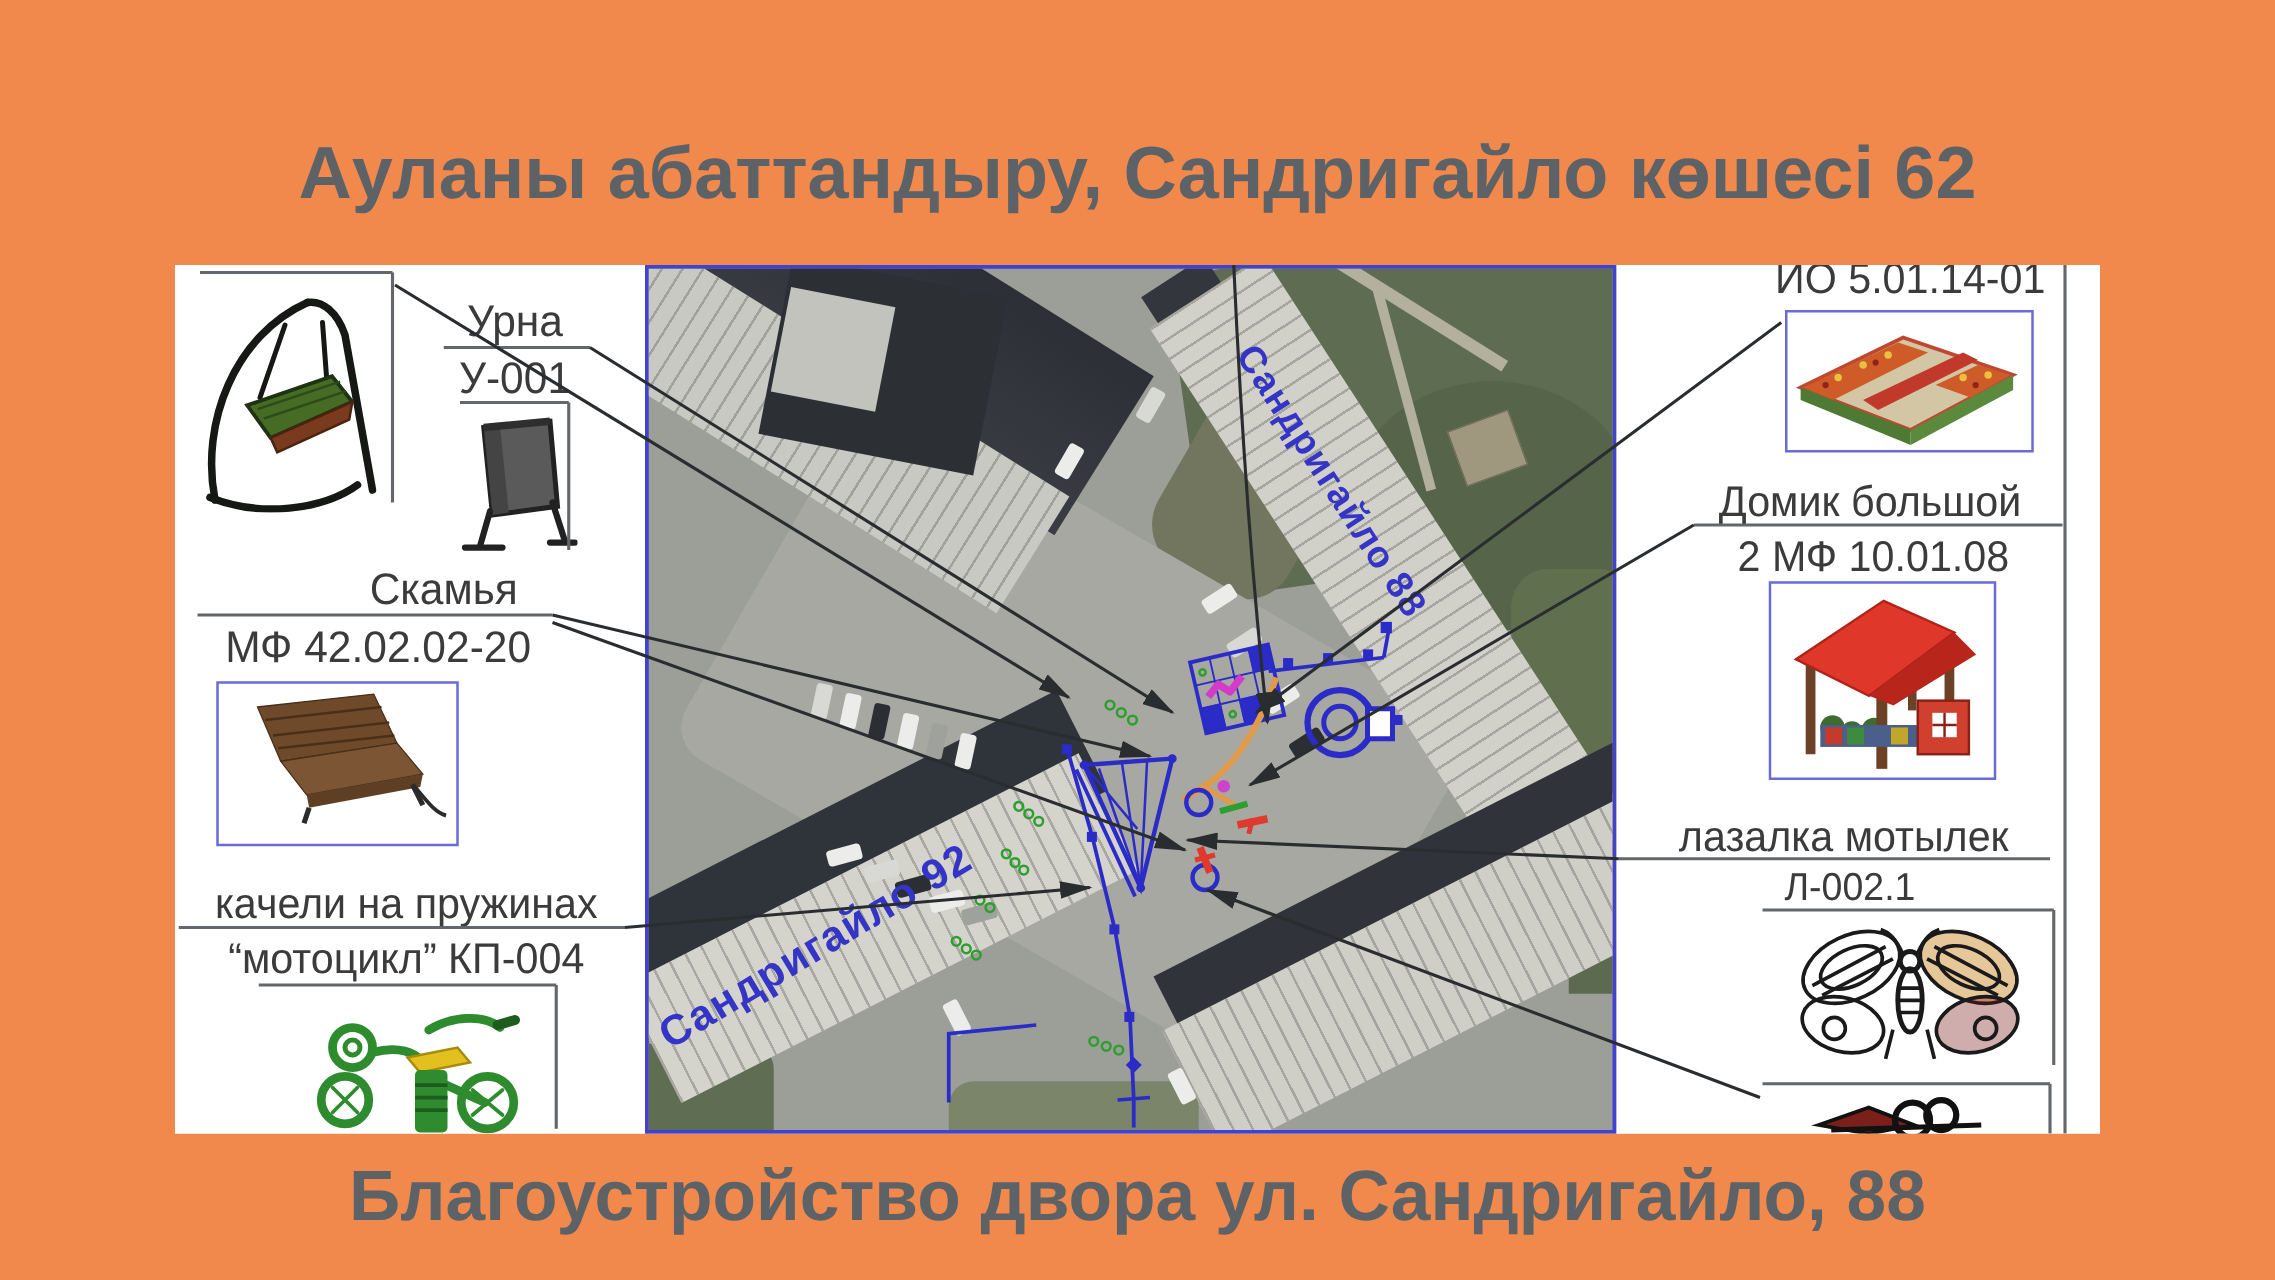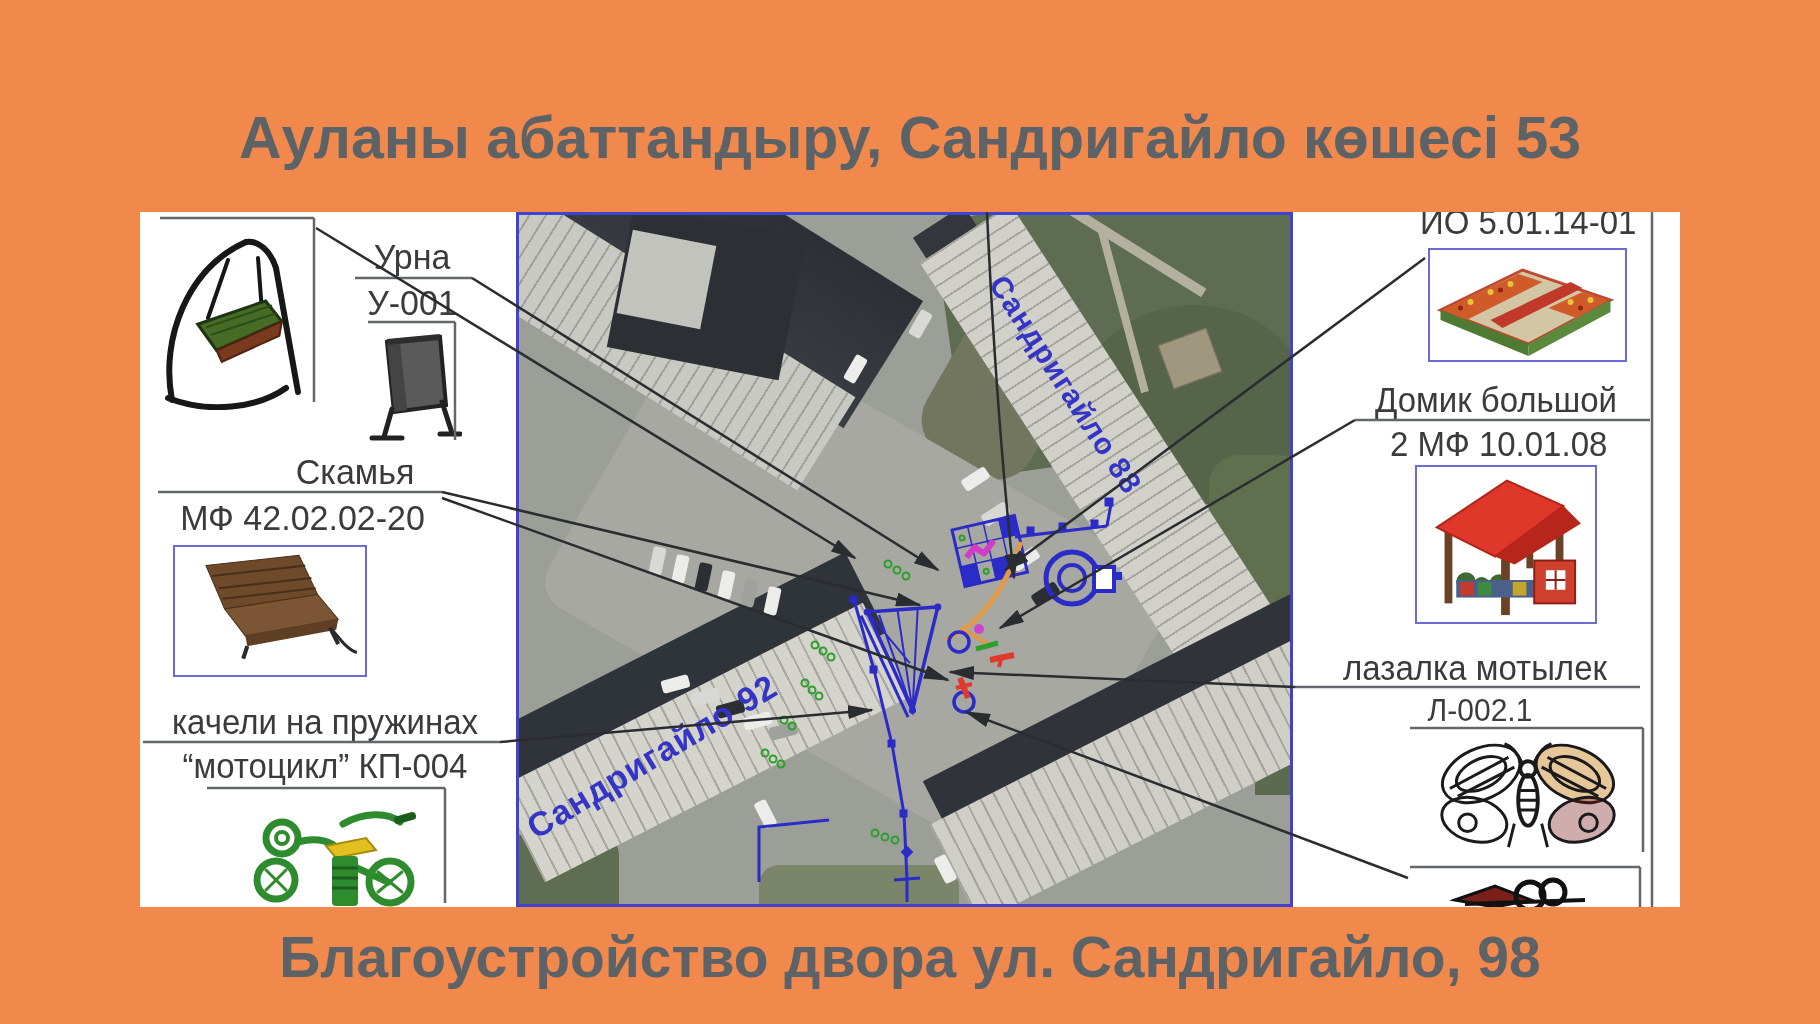--- a/index.html
+++ b/index.html
@@ -25,22 +25,22 @@
   .car{position:absolute;width:13px;height:28px;border-radius:3px;}
   
   .bluebox{position:absolute;border:2px solid #6B6BD6;background:#fff;}
   svg{display:block;}
   #callouts{position:absolute;left:0;top:0;z-index:40;pointer-events:none;}
   #cad{position:absolute;left:-3px;top:-3px;z-index:20;pointer-events:none;}
 </style>
 </head>
 <body>
 
-<div id="title-top" class="title">Ауланы абаттандыру, Сандригайло көшесі 53</div>
-<div id="title-bottom" class="title">Благоустройство двора ул. Сандригайло, 98</div>
+<div id="title-top" class="title">Ауланы абаттандыру, Сандригайло көшесі 62</div>
+<div id="title-bottom" class="title">Благоустройство двора ул. Сандригайло, 88</div>
 
 <div id="content">
 
   <div id="map">
 
     <div class="patch" style="left:430px;top:-20px;width:360px;height:260px;background:#5E6C52;border-radius:40px;transform:rotate(-8deg);"></div>
     <div class="patch" style="left:560px;top:90px;width:230px;height:200px;background:#566549;border-radius:50%;"></div>
     <div class="patch" style="left:690px;top:240px;width:100px;height:240px;background:#60704F;border-radius:30px;"></div>
     <div class="patch" style="left:420px;top:100px;width:120px;height:160px;background:#72765F;border-radius:40px;transform:rotate(30deg);"></div>
     <div class="patch" style="left:160px;top:240px;width:110px;height:90px;background:#6E7C5C;border-radius:45%;transform:rotate(20deg);"></div>

